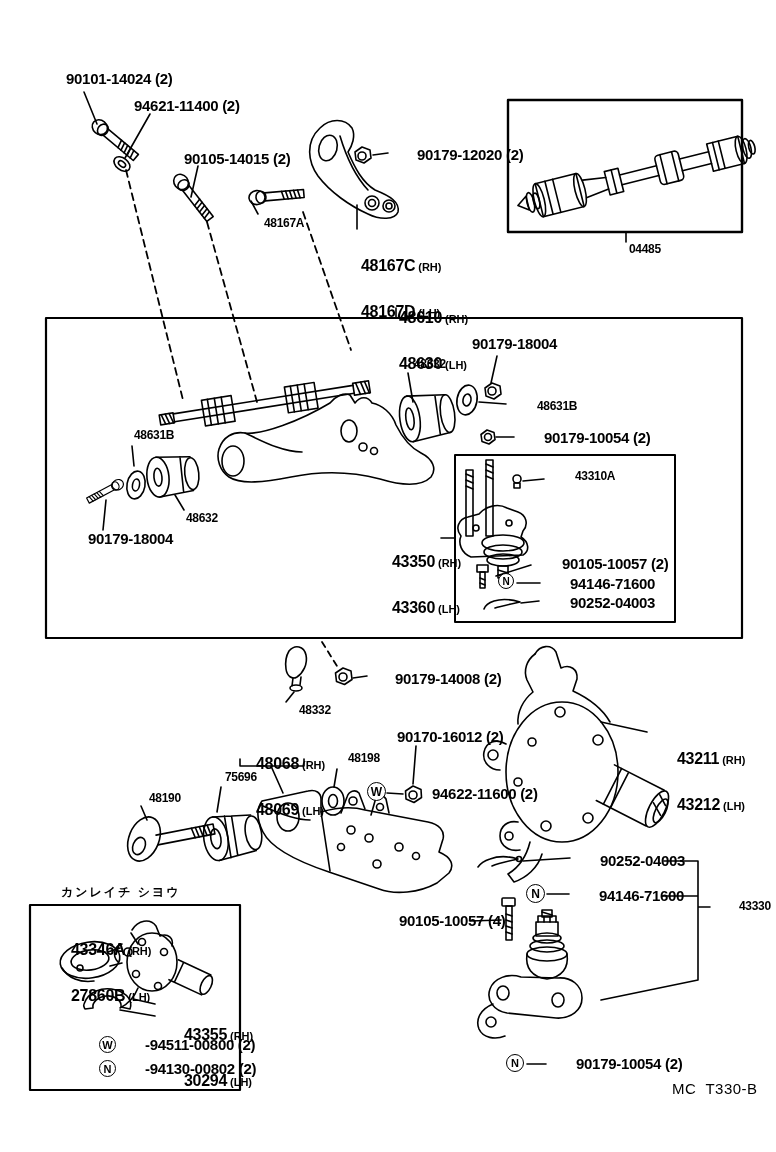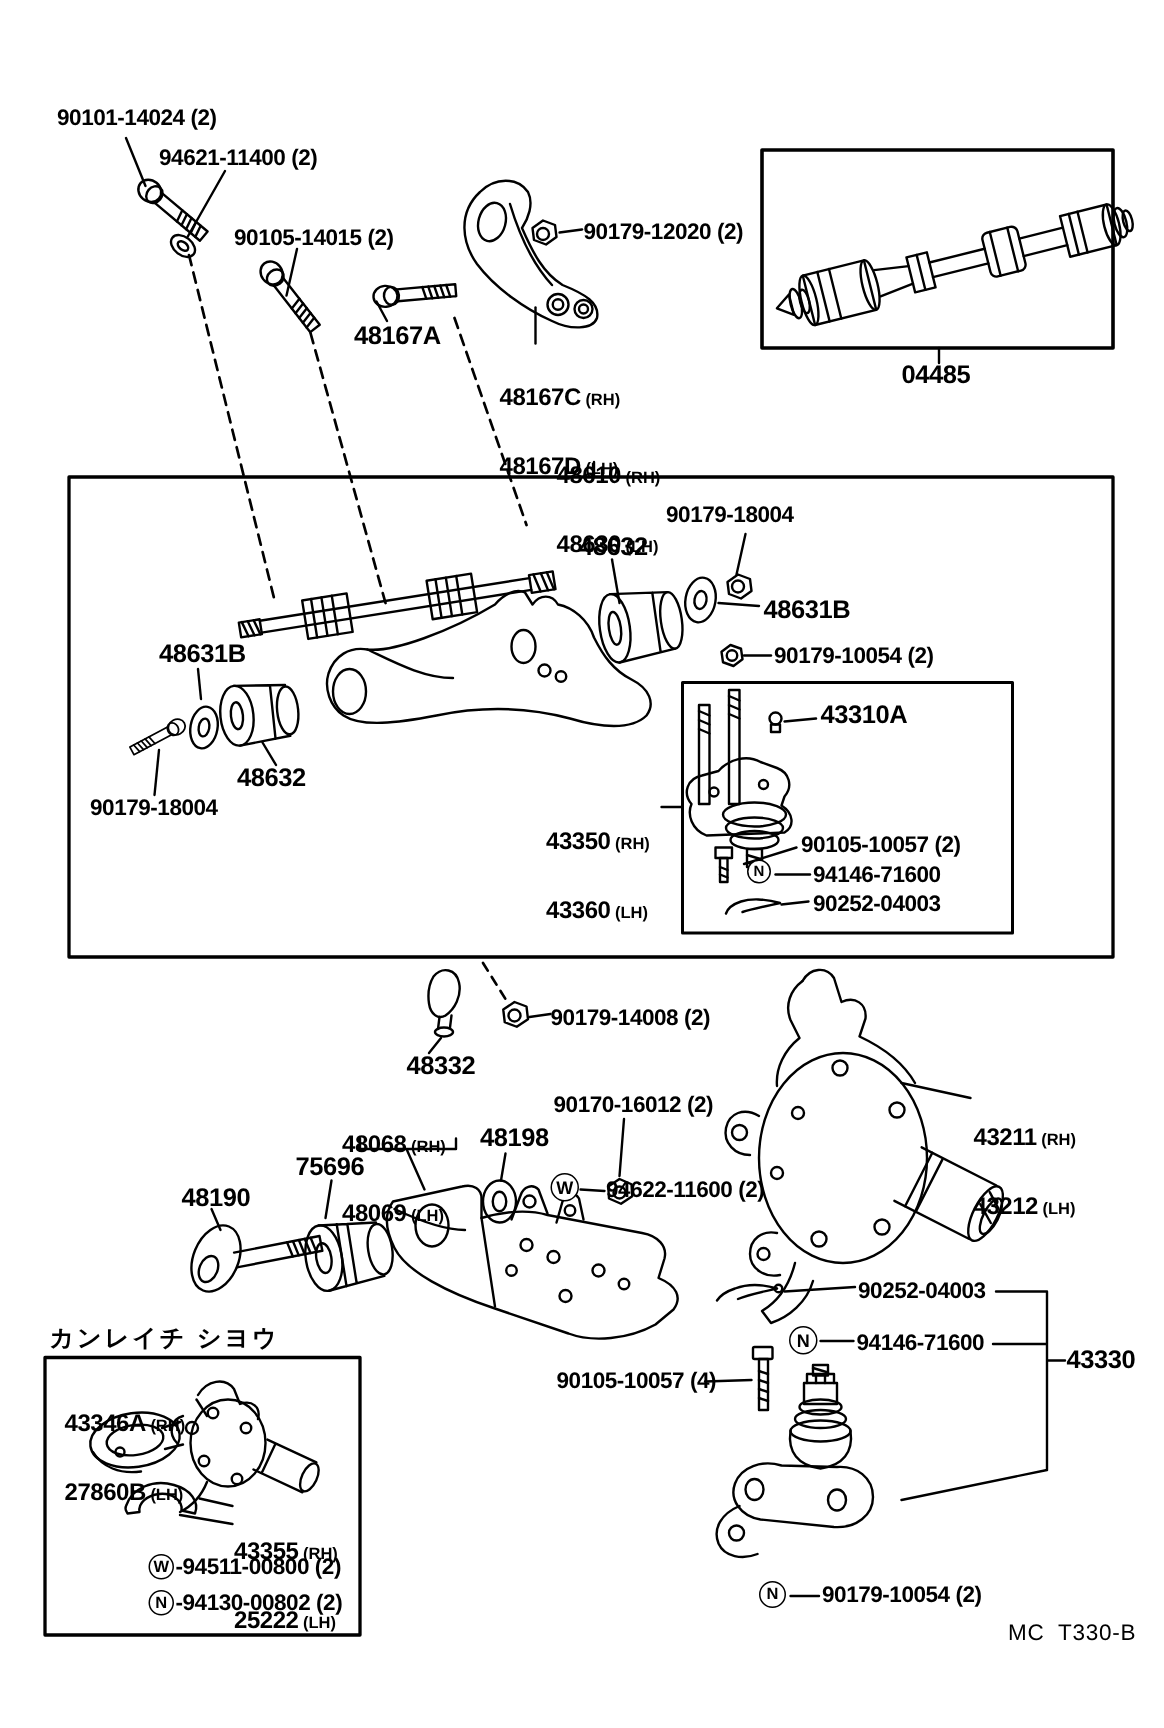--- a/index.html
+++ b/index.html
@@ -1,25 +1,25 @@
 <!DOCTYPE html>
 <html><head>
 <meta charset="utf-8">
 <style>
   html,body{margin:0;padding:0;background:#ffffff;}
   #stage{position:relative;width:776px;height:1152px;background:#ffffff;overflow:hidden;
          font-family:"Liberation Sans",sans-serif;color:#000;}
   #art{position:absolute;left:0;top:0;}
   .lbl{position:absolute;font-weight:bold;font-size:15px;letter-spacing:-0.3px;
-       white-space:pre;line-height:15px;}
-  .lbl.big{font-size:17px;}
+       white-space:pre;line-height:15px;margin-left:28px;}
+  .lbl.big{font-size:12px;}
   .lbl .row{display:flex;align-items:baseline;gap:3px;line-height:14.5px;}
   .num{font-size:16px;font-weight:bold;letter-spacing:-0.3px;text-align:center;}
   .fit{font-size:11px;font-weight:bold;letter-spacing:0;text-align:center;}
-  .jp{font-size:16px;letter-spacing:2px;font-weight:bold;}
+  .jp{font-size:12px;letter-spacing:2px;font-weight:bold;}
   .badge{position:absolute;border:1.8px solid #000;border-radius:50%;background:#fff;
          display:flex;align-items:center;justify-content:center;font-weight:bold;
          box-sizing:border-box;}
   .footer{position:absolute;font-weight:normal;font-size:15px;letter-spacing:0.5px;white-space:pre;}
 </style>
 </head>
 <body>
 
 <div id="stage">
 
@@ -403,21 +403,21 @@
 
 <div class="lbl jp" style="left:33px;top:885px">カンレイチ シヨウ</div>
 
 <div class="lbl two" style="left:43px;top:913px">
   <div class="row"><span class="num">43346A</span><span class="fit">(RH)</span></div>
   <div class="row"><span class="num">27860B</span><span class="fit">(LH)</span></div>
 </div>
 
 <div class="lbl two" style="left:156px;top:998px">
   <div class="row"><span class="num">43355</span><span class="fit">(RH)</span></div>
-  <div class="row"><span class="num">25222</span><span class="fit">(LH)</span></div>
+  <div class="row"><span class="num">30294</span><span class="fit">(LH)</span></div>
 </div>
 
 <div class="lbl" style="left:117px;top:1037px">-94511-00800 (2)</div>
 <div class="lbl" style="left:117px;top:1061px">-94130-00802 (2)</div>
 <div class="lbl" style="left:548px;top:1056px">90179-10054 (2)</div>
 
 <div class="footer" style="left:672px;top:1080px">MC  T330-B</div>
 
 <div class="badge" style="left:498px;top:573px;width:16px;height:16px;font-size:10px">N</div>
 <div class="badge" style="left:367px;top:782px;width:19px;height:19px;font-size:12px">W</div>

